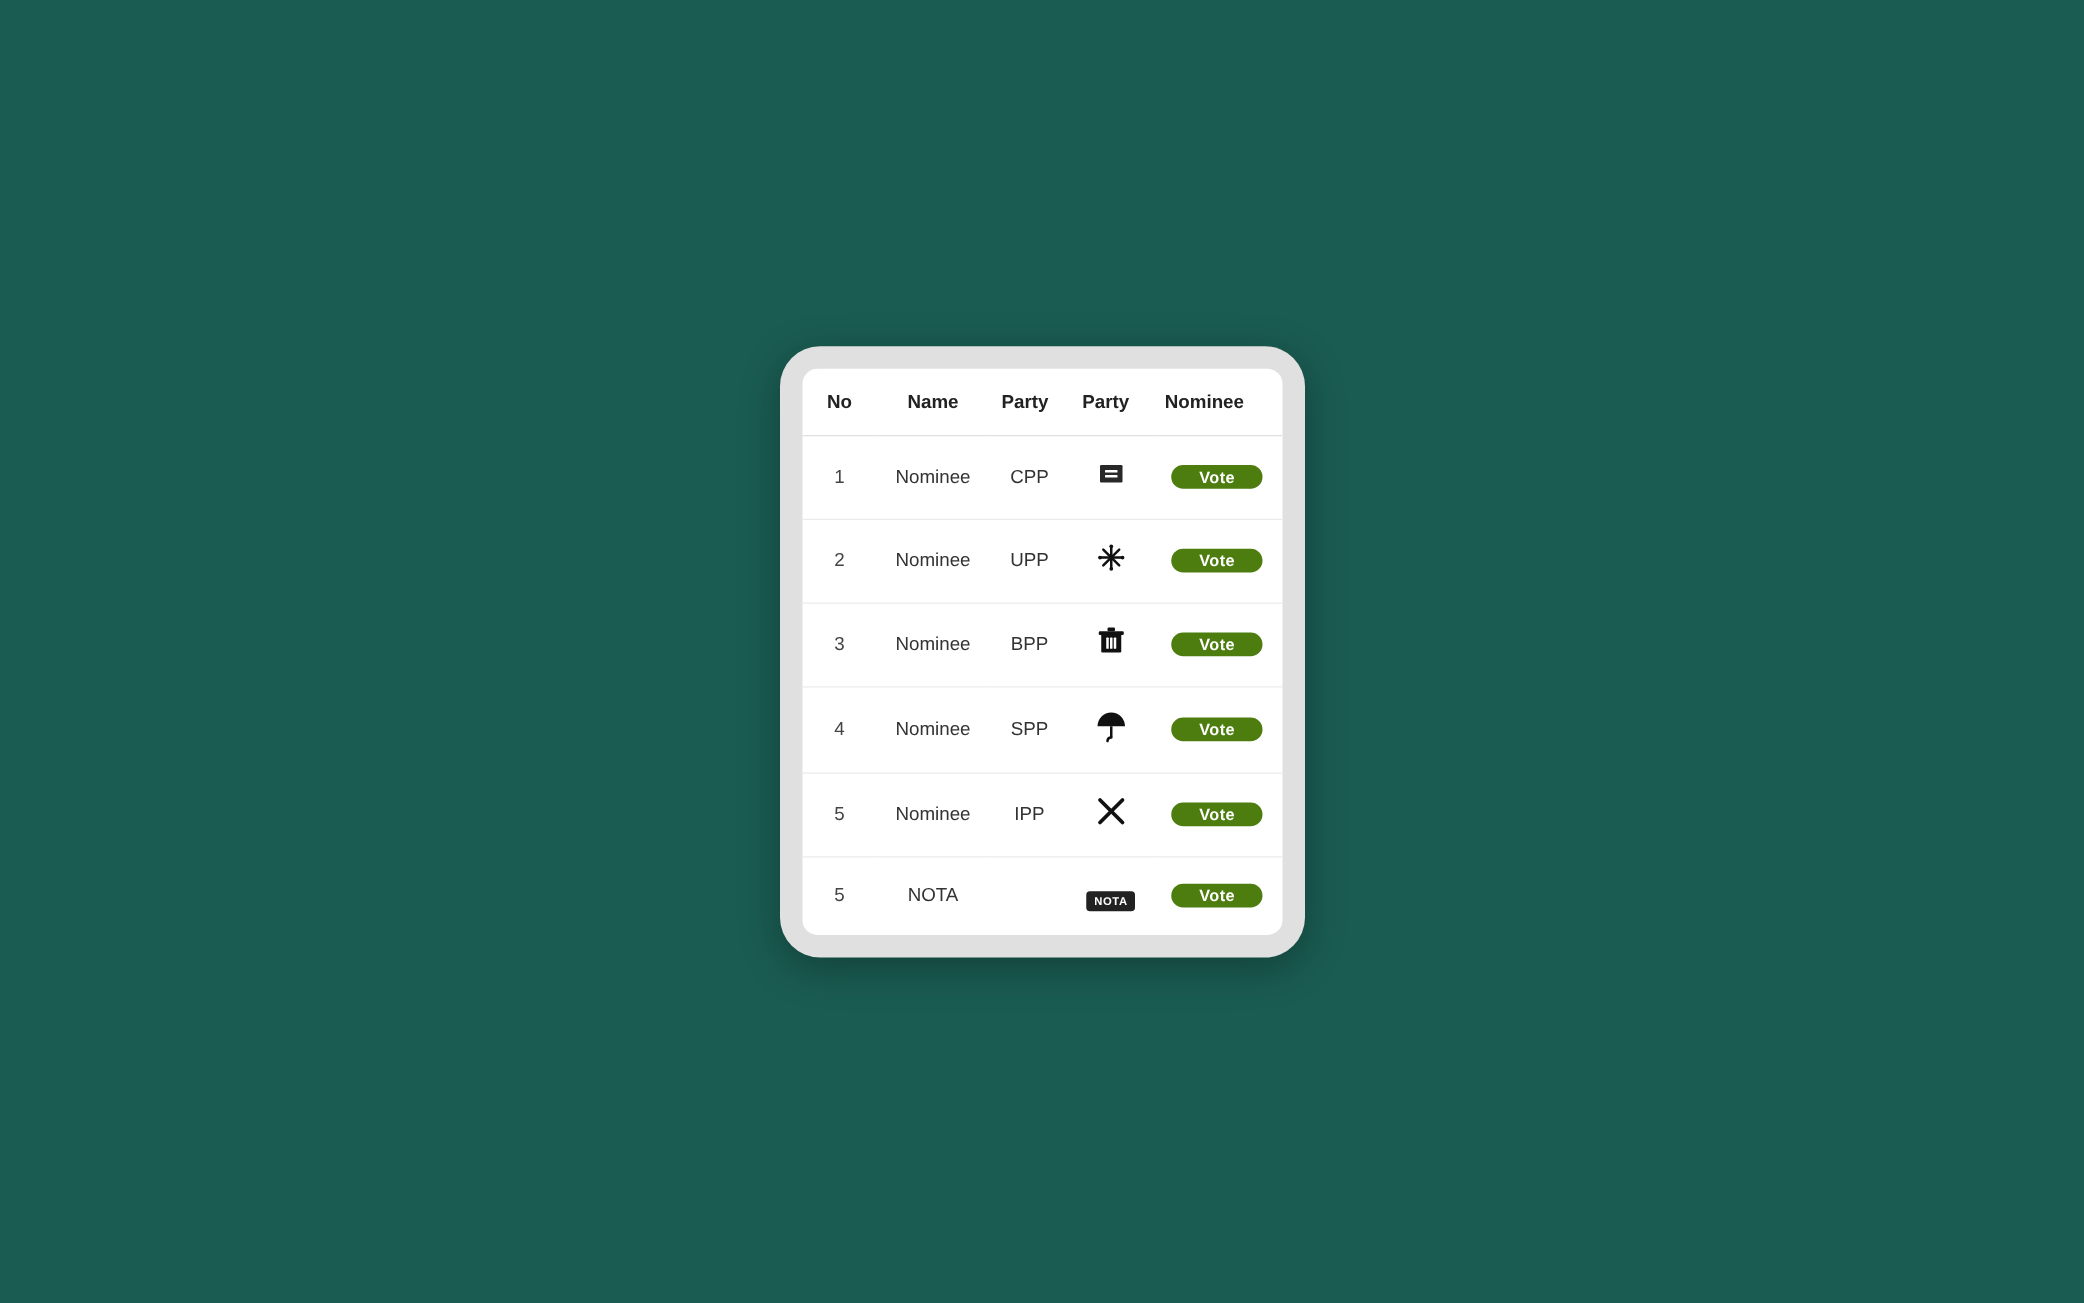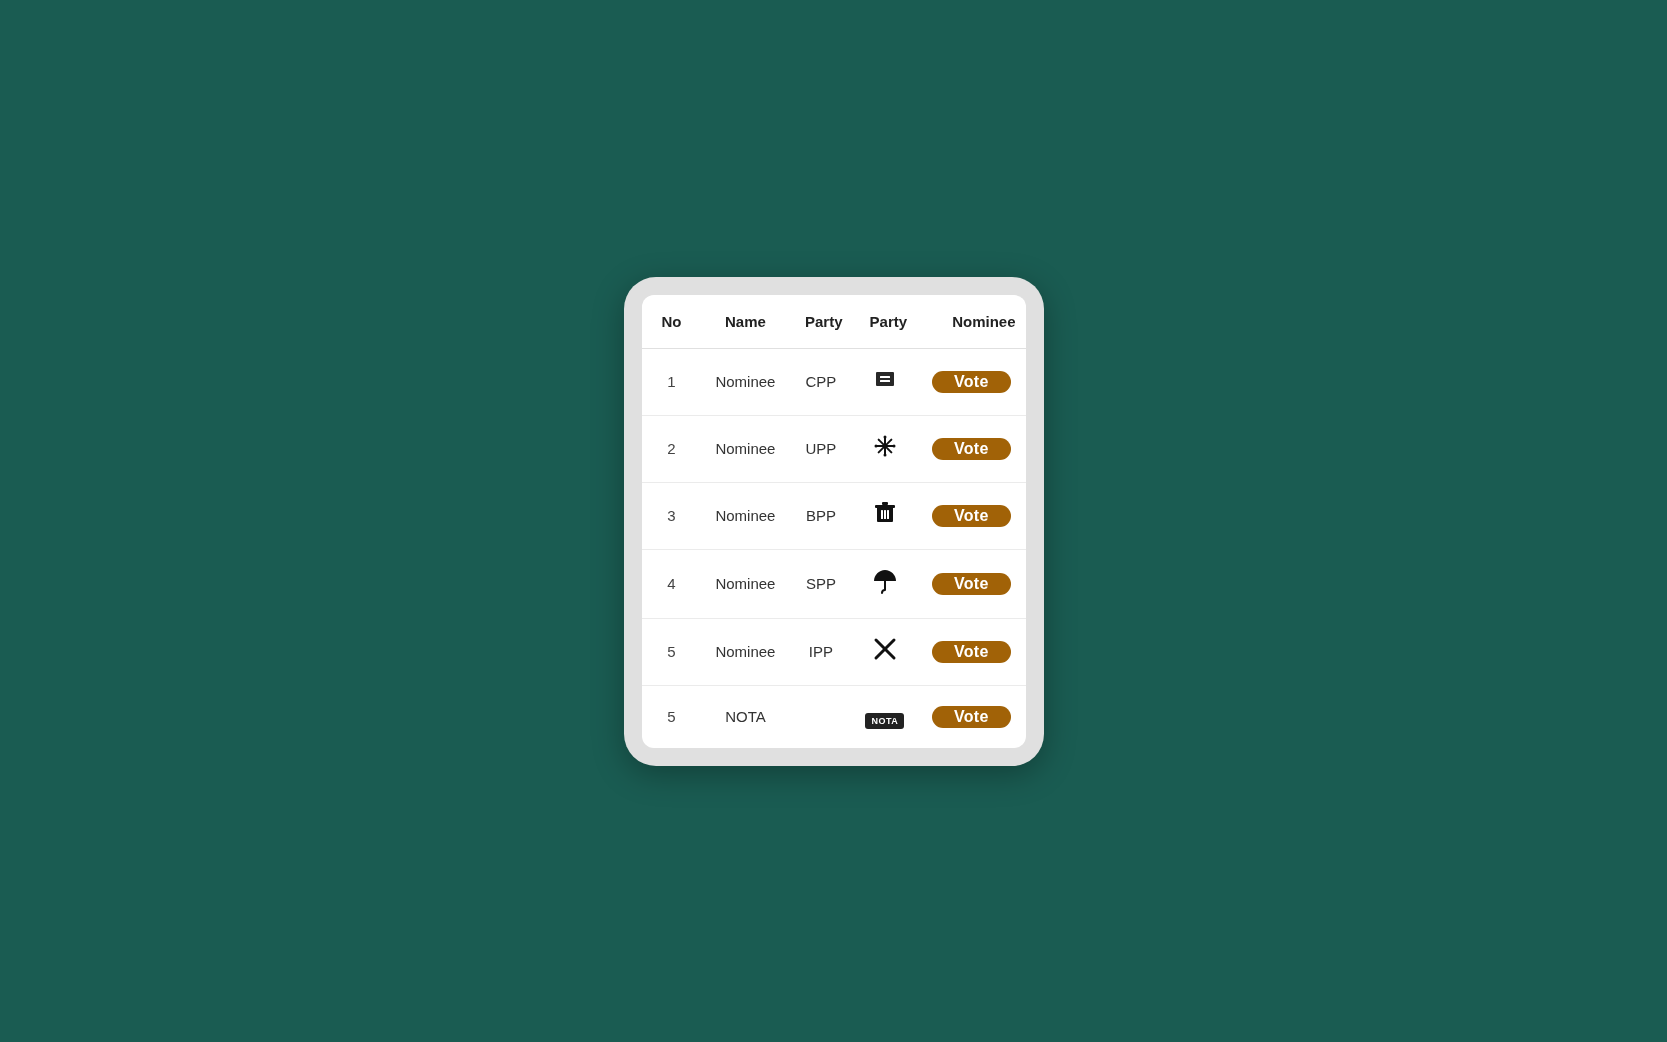--- a/index.html
+++ b/index.html
@@ -39,21 +39,21 @@
 
     thead tr {
       border-bottom: 1px solid #e0e0e0;
     }
 
     thead th {
       padding: 18px 10px;
       font-size: 15px;
       font-weight: 600;
       color: #222;
-      text-align: right;
+      text-align: left;
     }
 
     thead th:first-child {
       text-align: center;
       width: 60px;
     }
 
     thead th:nth-child(2) {
       text-align: center;
     }
@@ -90,26 +90,26 @@
       background-color: #222;
       color: #fff;
       font-size: 9px;
       font-weight: 700;
       padding: 3px 6px;
       border-radius: 3px;
       letter-spacing: 0.5px;
     }
 
     .vote-btn {
-      background-color: #a16207;
+      background-color: #4d7c0f;
       color: #ffffff;
       border: none;
       border-radius: 50px;
       padding: 2px 22px;
-      font-size: 16px;
+      font-size: 13px;
       font-weight: 600;
       cursor: pointer;
       letter-spacing: 0.3px;
     }
   </style>
 </head>
 <body>
 
 <div class="outer-card">
   <div class="inner-card">

